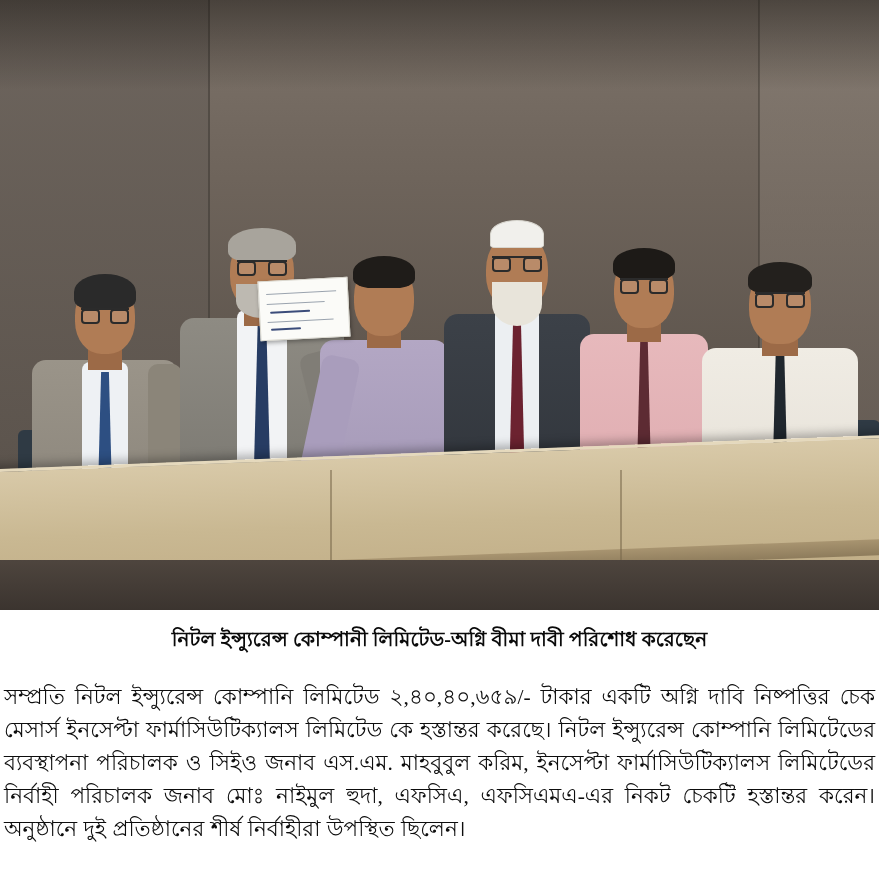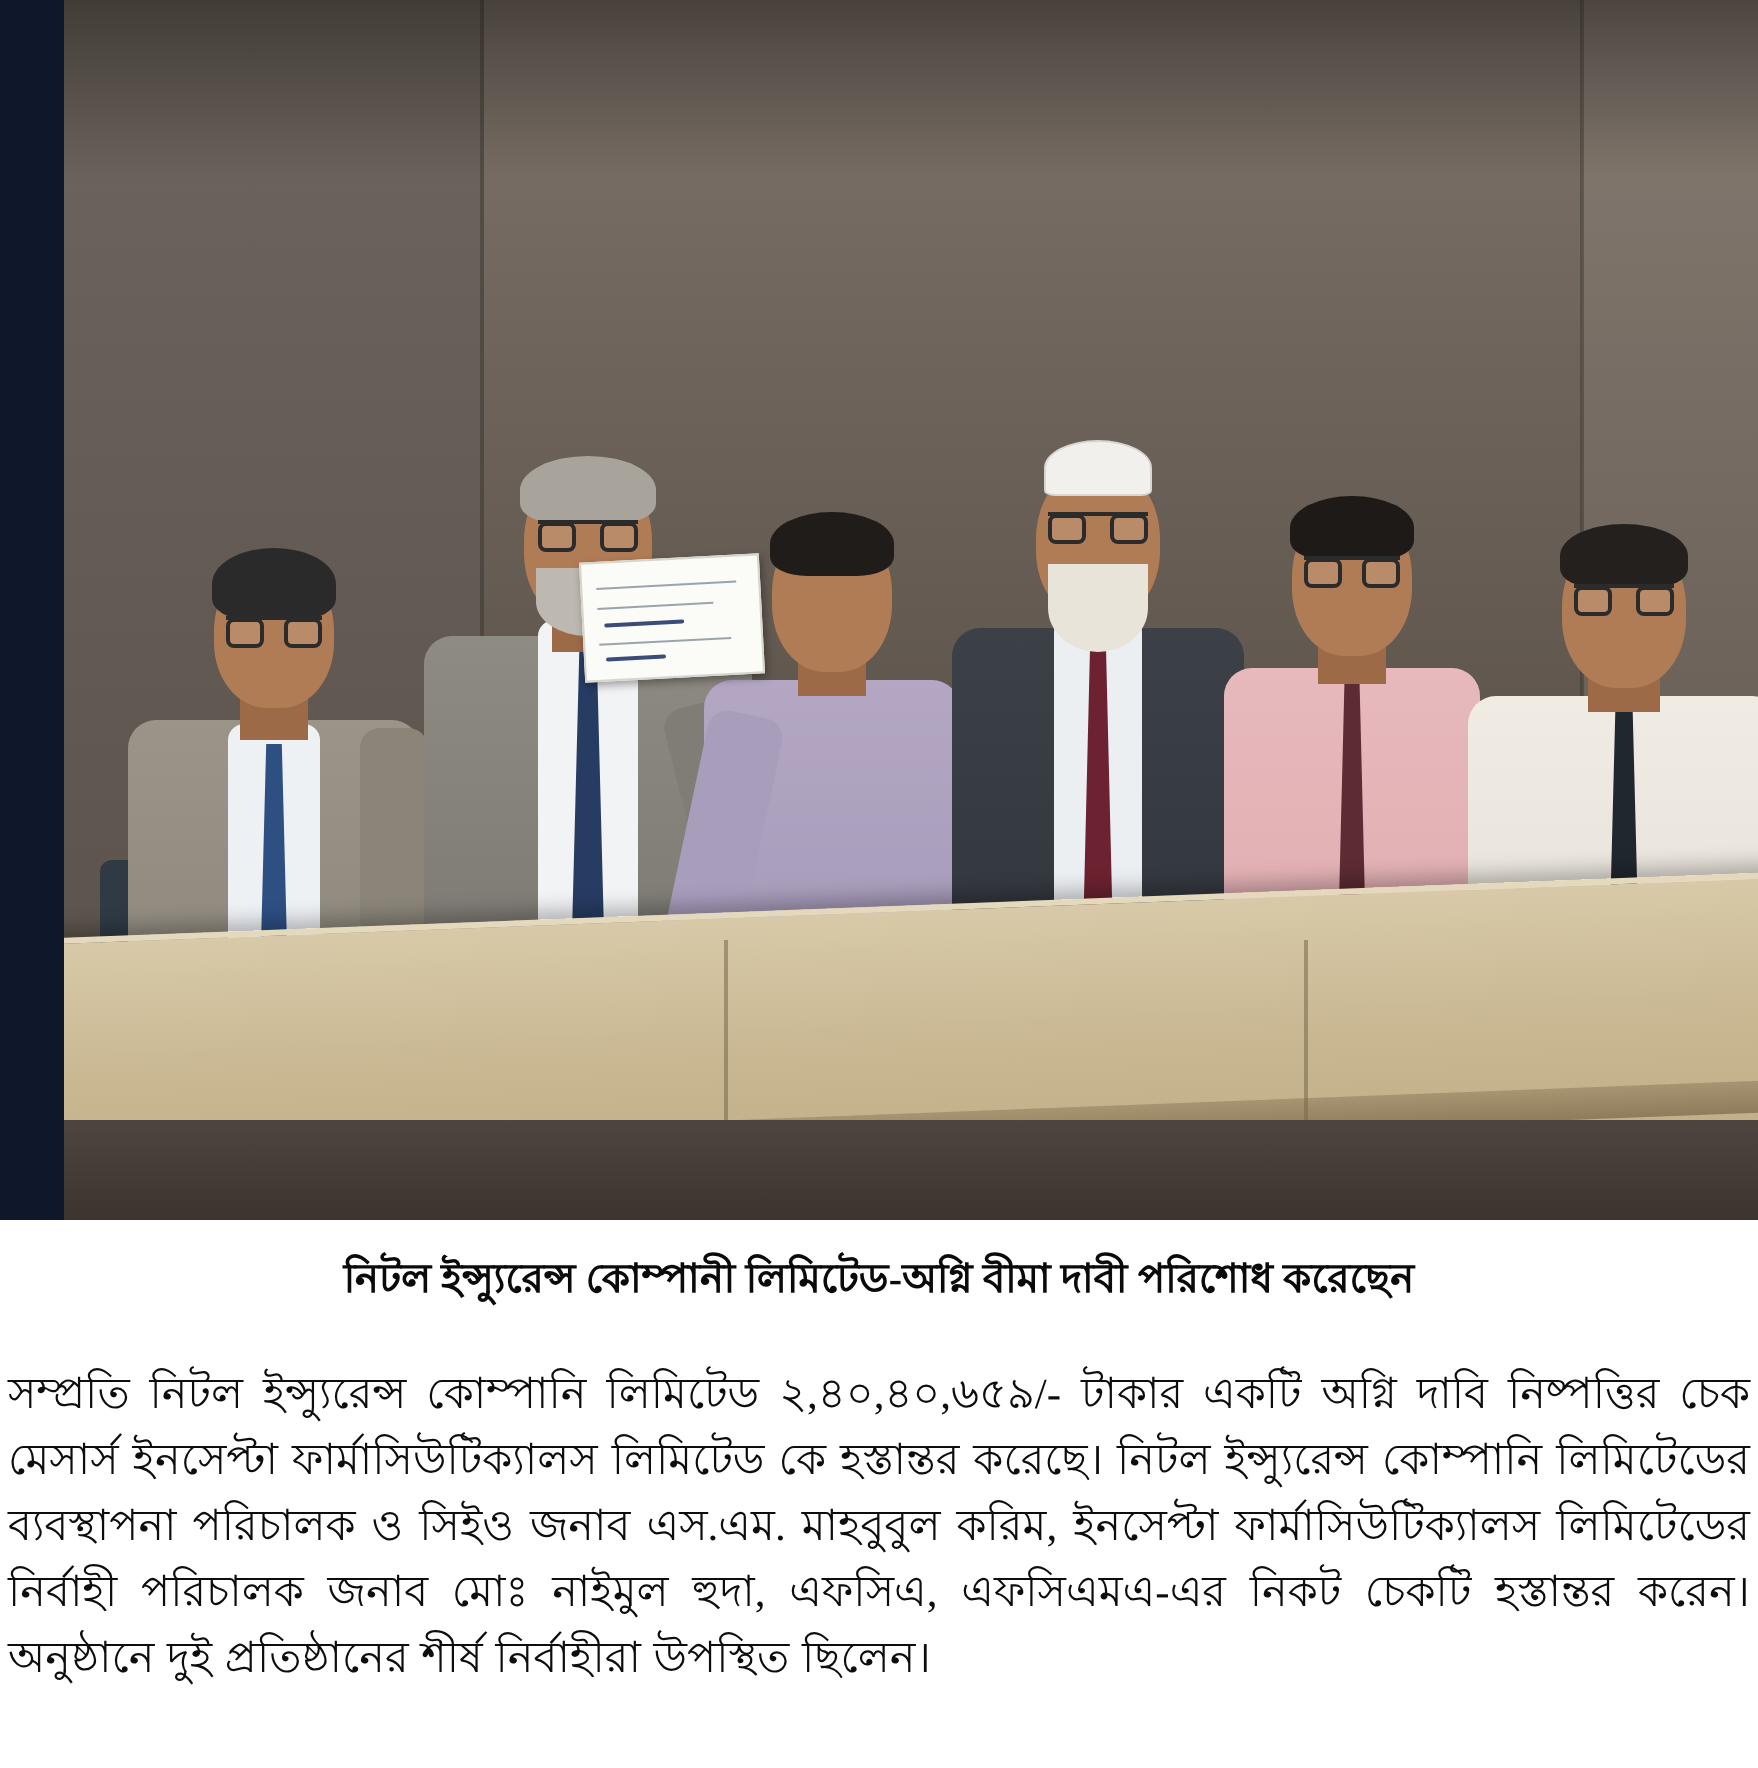--- a/index.html
+++ b/index.html
@@ -11,21 +11,20 @@
     width: 879px;
     height: 884px;
     font-family: "Liberation Sans", sans-serif;
     overflow: hidden;
   }
   .page {
     position: relative;
     width: 697px;
     height: 884px;
     background: #0f172a;
-    padding-left: 32px;
   }
 
   
   .photo {
     position: relative;
     width: 879px;
     height: 610px;
     overflow: hidden;
     background: #5b5349;
   }

